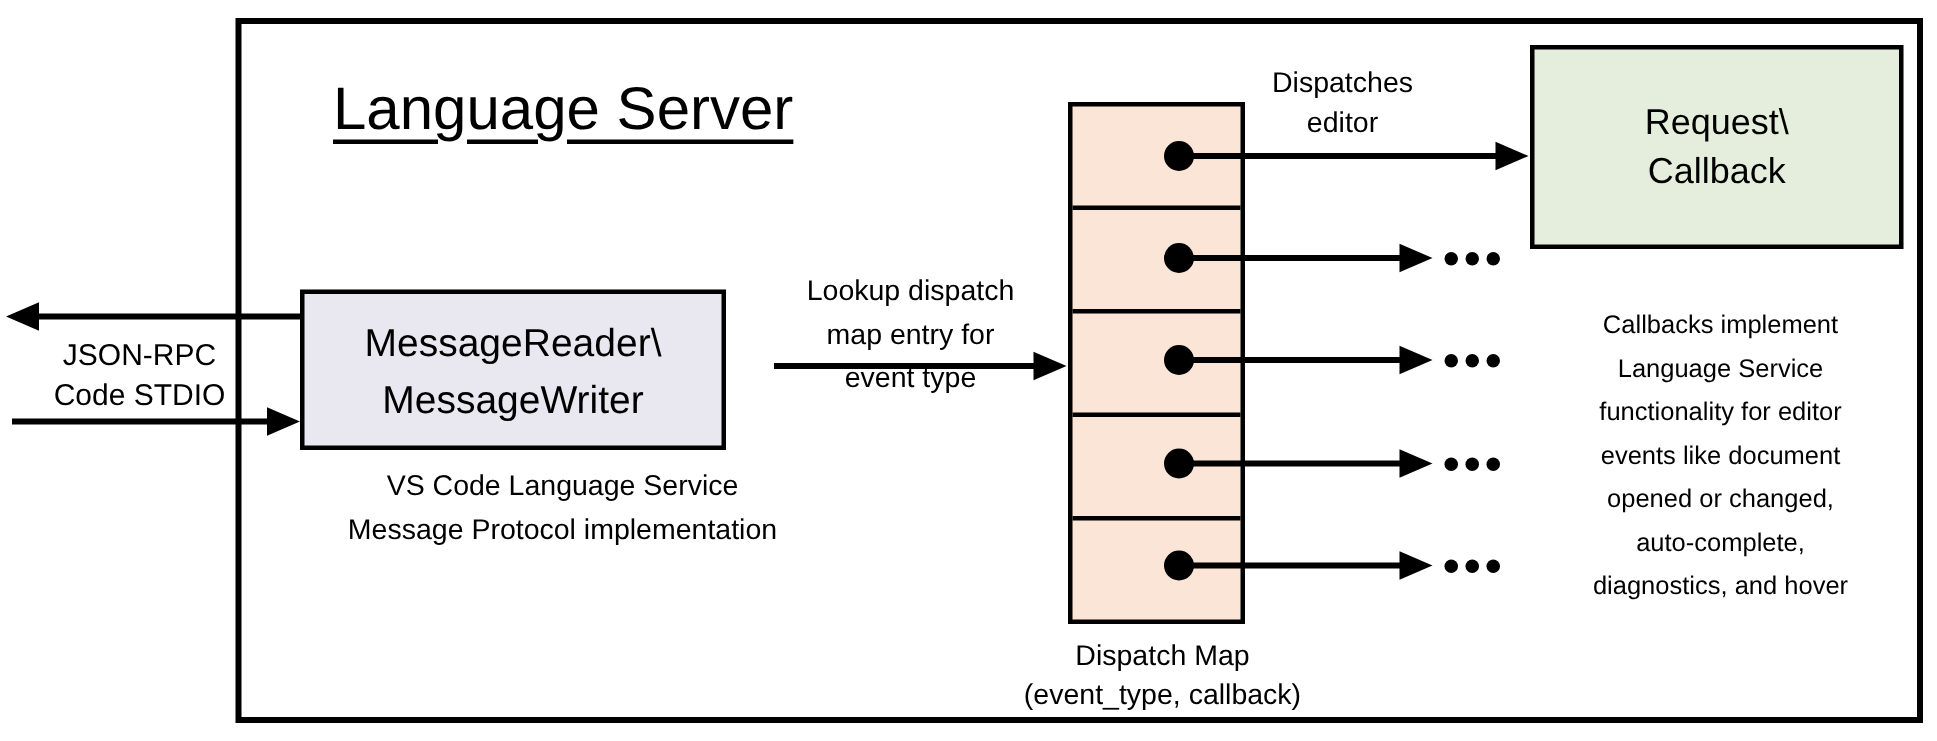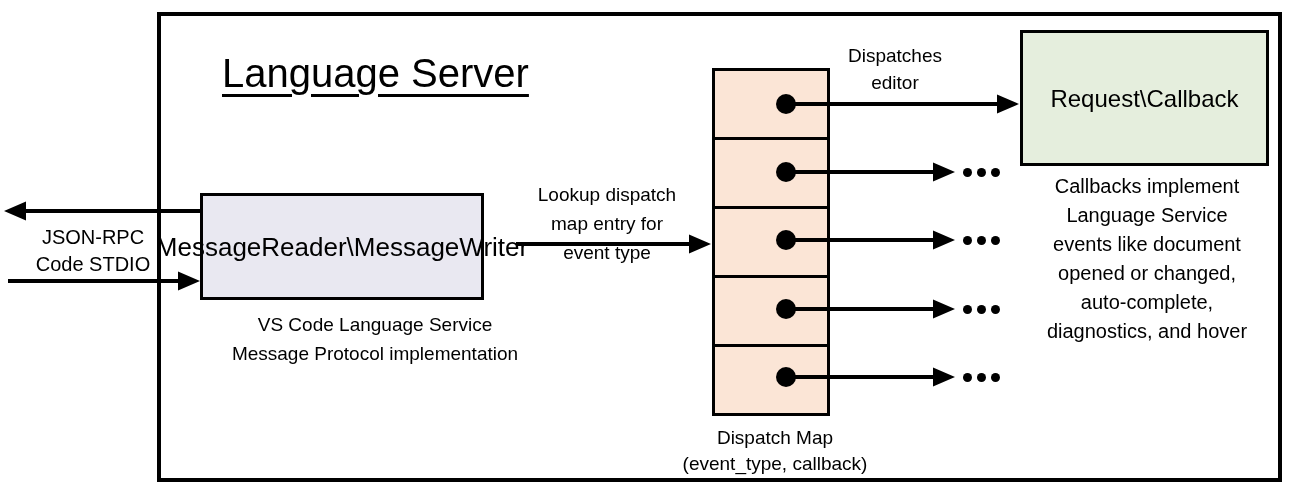--- a/index.html
+++ b/index.html
@@ -22,42 +22,42 @@
     border:4px solid var(--line);background:transparent;
   }
   .title{
     position:absolute;left:222px;top:50px;width:300px;text-align:center;
     font-size:40px;line-height:47px;
     text-decoration:underline;text-decoration-thickness:3px;text-underline-offset:7px;
     white-space:nowrap;
   }
   .node{
     position:absolute;border:3px solid var(--line);
-    display:flex;flex-direction:row;align-items:center;justify-content:center;
+    display:flex;flex-direction:column;align-items:center;justify-content:center;
     text-align:center;
   }
   .message-box{
     left:200px;top:193px;width:284px;height:107px;
     background:var(--message-box-fill);font-size:26px;line-height:38px;
   }
   .callback-box{
     left:1020px;top:30px;width:249px;height:136px;
     background:var(--callback-box-fill);font-size:24px;line-height:33px;
   }
   .dispatch-column{
     position:absolute;left:712px;top:68px;width:118px;height:348px;
     border:3px solid var(--line);background:var(--dispatch-cell-fill);
     display:flex;flex-direction:column;
   }
   .dispatch-cell{flex:1;border-bottom:3px solid var(--line);}
   .dispatch-cell:last-child{border-bottom:none;}
   .caption{position:absolute;text-align:center;font-size:19px;line-height:29px;}
   .message-caption{left:195px;top:310px;width:360px;}
   .dispatch-caption{left:655px;top:425px;width:240px;line-height:26px;}
-  .callbacks-note{left:1013px;top:172px;width:268px;font-size:20px;}
+  .callbacks-note{left:1013px;top:202px;width:268px;font-size:17px;}
   .annot{position:absolute;text-align:center;font-size:19px;line-height:27px;}
   .io-label{left:18px;top:224px;width:150px;font-size:20px;}
   .lookup-label{left:517px;top:144px;width:180px;line-height:29px;margin-top:36px;}
   .dispatches-label{left:830px;top:42px;width:130px;}
   .ellipsis{
     position:absolute;left:963px;width:44px;height:10px;
     display:flex;gap:5px;align-items:center;
   }
   .dot{width:9px;height:9px;border-radius:50%;background:var(--line);flex:0 0 auto;}
   .overlay{position:absolute;left:0;top:0;pointer-events:none;}
@@ -110,20 +110,21 @@
     <div>editor</div>
   </div>
 
   <div class="node callback-box">
     <div>Request\</div>
     <div>Callback</div>
   </div>
   <div class="caption callbacks-note">
     <div>Callbacks implement</div>
     <div>Language Service</div>
+    <div>functionality for editor</div>
     <div>events like document</div>
     <div>opened or changed,</div>
     <div>auto-complete,</div>
     <div>diagnostics, and hover</div>
   </div>
 
   <div class="ellipsis" style="top:167px">
     <span class="dot"></span>
       <span class="dot"></span>
       <span class="dot"></span>

